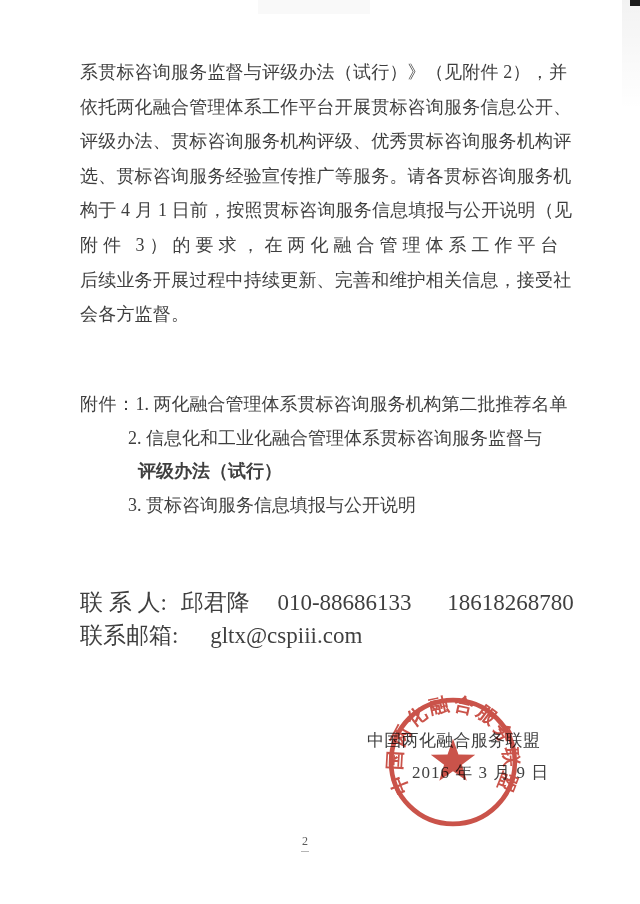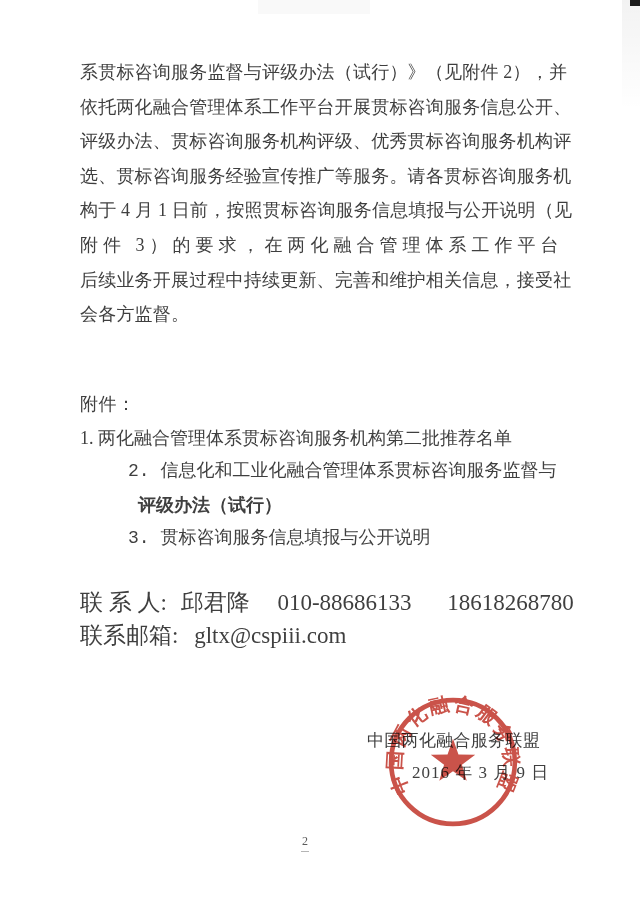--- a/index.html
+++ b/index.html
@@ -56,38 +56,38 @@
 
   
   .attachments {
     position: absolute;
     top: 388px;
     left: 80px;
     font-size: 18px;
     line-height: 33.5px;
     white-space: nowrap;
   }
-  .attach-row1 { display: flex; flex-direction: column; }
+  .attach-row1 { display: flex; }
   .attach-label { letter-spacing: 0.5px; }
-  .attach-indent1 { padding-left: 48px; font-family: Liberation Mono, monospace; }
+  .attach-indent1 { padding-left: 48px; }
   .attach-indent2 { padding-left: 58px; font-weight: bold; }
 
   
   .contact {
     position: absolute;
     top: 587px;
     left: 80px;
     font-size: 23px;
     line-height: 32.5px;
     white-space: nowrap;
   }
   .contact .gap-sm { margin-left: 22px; }
   .contact .gap-md { margin-left: 30px; }
   .contact .name { margin-left: 8px; }
-  .contact .email-val { margin-left: 10px; }
+  .contact .email-val { margin-left: 26px; }
 
   
   .signature-org {
     position: absolute;
     top: 729px;
     left: 367px;
     font-size: 17px;
     letter-spacing: 0.3px;
     white-space: nowrap;
   }

